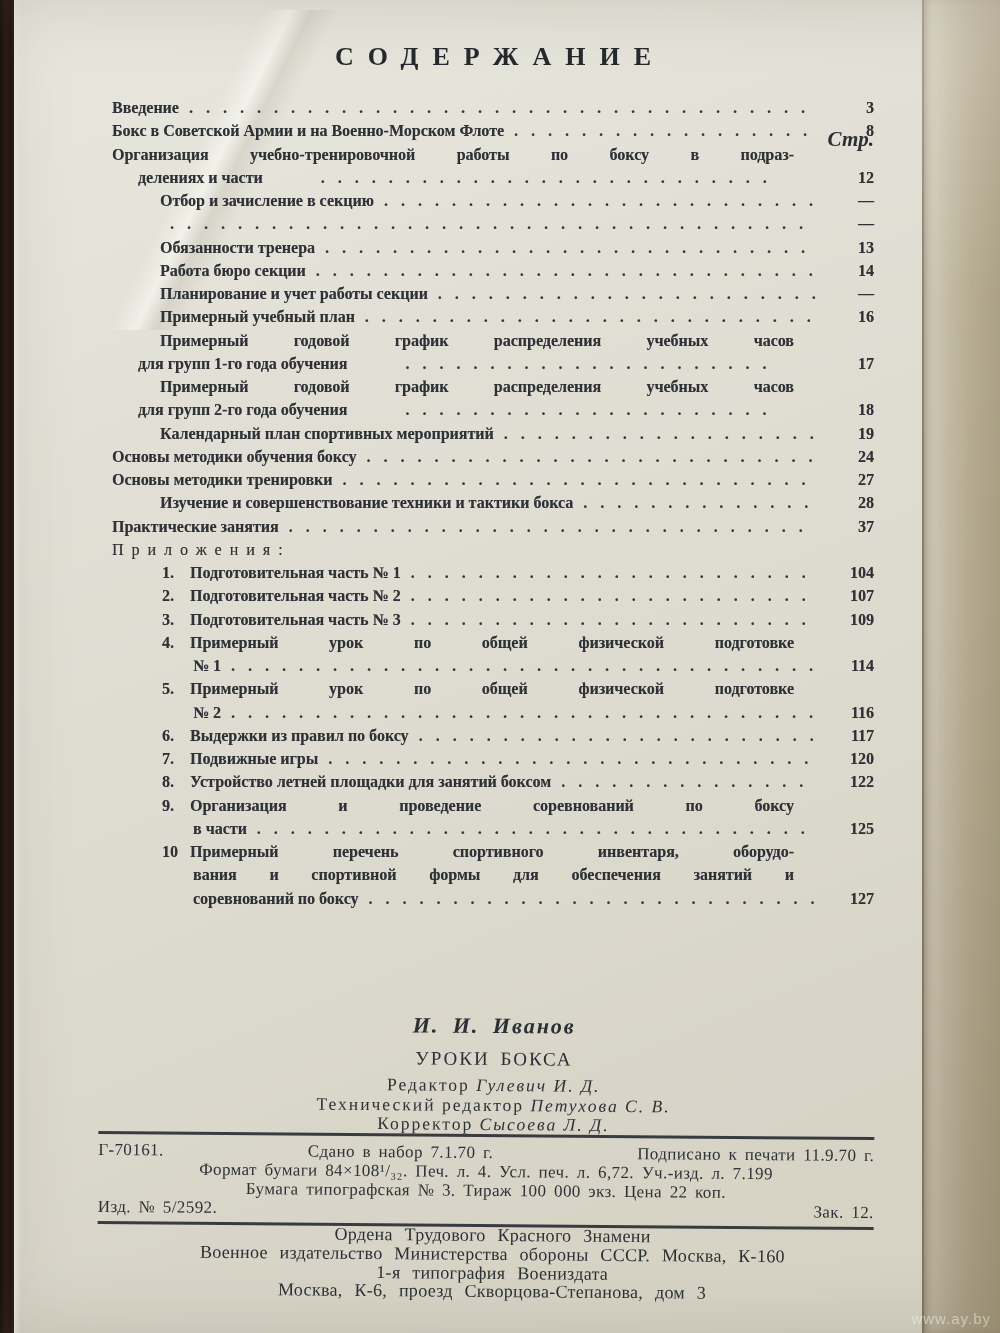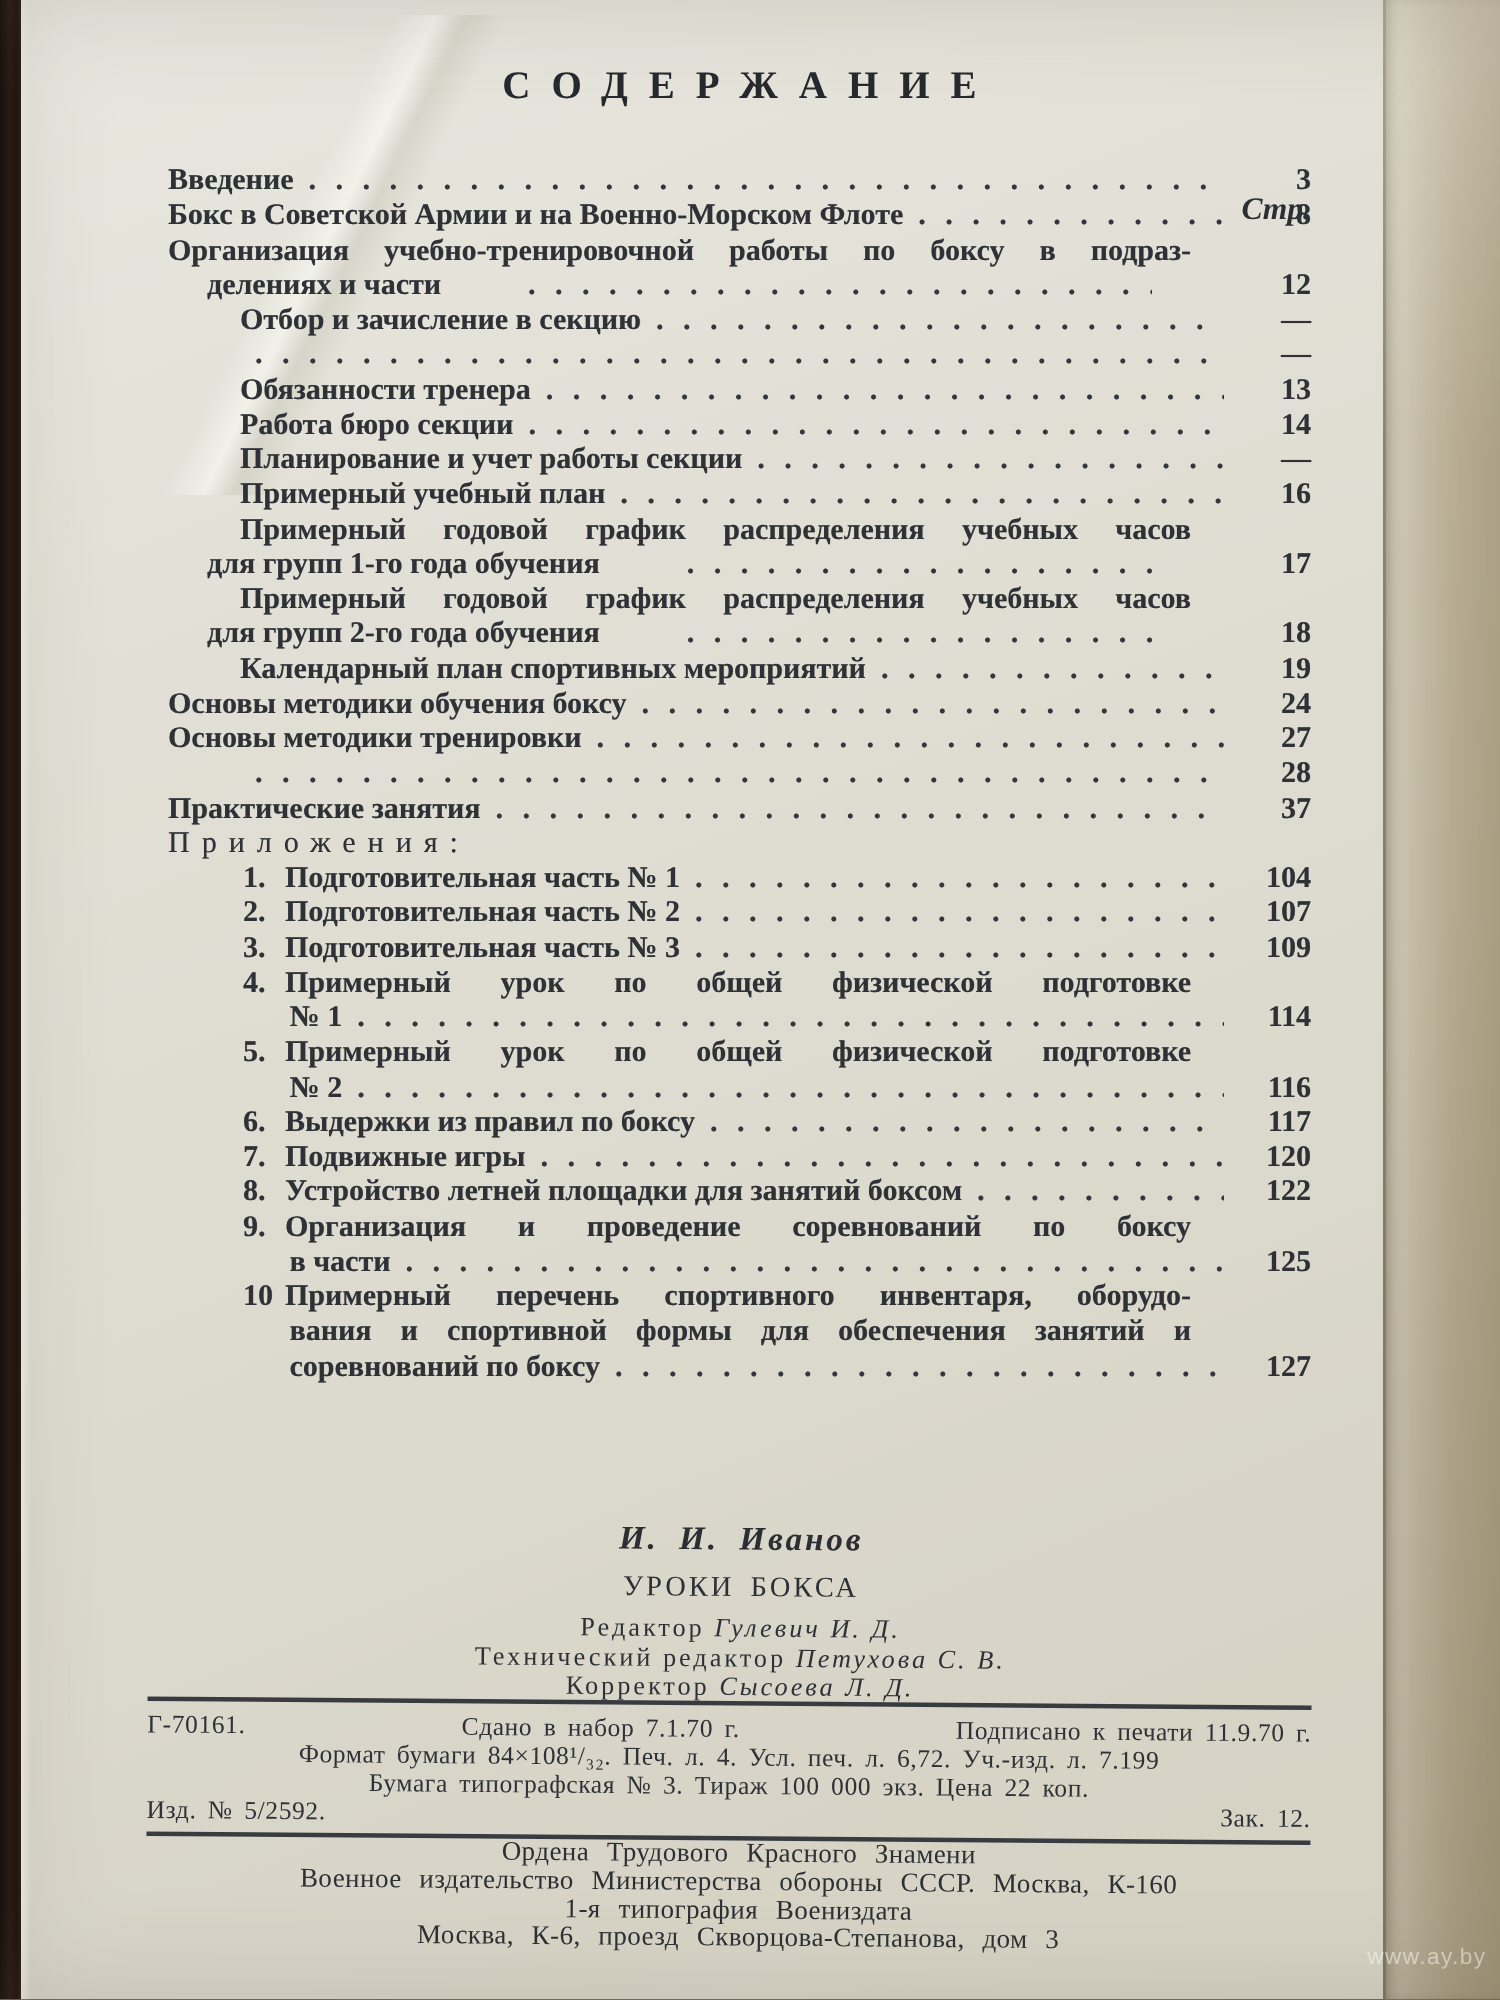--- a/index.html
+++ b/index.html
@@ -22,21 +22,21 @@
   .page-edge::after{content:"";position:absolute;inset:0;
     background:linear-gradient(180deg,rgba(255,255,250,0.30) 0%,rgba(255,255,250,0.05) 22%,rgba(0,0,0,0) 45%,rgba(85,70,45,0.18) 100%);}
   .crease{position:absolute;left:-40px;top:10px;width:520px;height:320px;pointer-events:none;
     background:linear-gradient(116deg,rgba(0,0,0,0) 45%,rgba(252,252,247,0.55) 49%,rgba(135,126,105,0.14) 52%,rgba(0,0,0,0) 56%);}
 
   
   .content{position:absolute;left:112px;top:0;width:762px;}
   .toc-title{position:absolute;top:42px;left:0;width:100%;text-align:center;
     font-size:26px;font-weight:bold;letter-spacing:14px;text-indent:14px;color:#26292d;}
   .str-label{position:absolute;top:79px;right:0;font-size:21px;font-weight:bold;font-style:italic;color:#2b2f33;margin-top:48px;}
-  .toc{position:absolute;top:109px;left:0;width:100%;font-size:20px;line-height:23.25px;font-weight:bold;
+  .toc{position:absolute;top:96px;left:0;width:100%;font-size:16px;line-height:23.25px;font-weight:bold;
     text-shadow:0.2px 0.2px 0.4px rgba(40,44,48,0.45);}
   .line{white-space:normal;}
   .row{display:flex;align-items:baseline;}
   .txt{white-space:nowrap;}
   .num{flex:0 0 28px;width:28px;display:inline-block;}
   .absnum{position:absolute;left:-28px;top:0;}
   .just{margin-right:80px;text-align:justify;text-align-last:justify;position:relative;}
   .ml-l1{margin-left:48px;align-items:flex-end;}
   .ml-num{margin-left:50px;}
   .ml-numtext{margin-left:78px;}
@@ -58,21 +58,21 @@
     font-size:17.5px;line-height:19.5px;letter-spacing:2px;color:#2e3236;}
   .staff .it{font-style:italic;}
   .imprint{position:absolute;top:1134px;left:98px;width:776px;
     border-top:3px solid #383c40;border-bottom:3px solid #383c40;
     padding:6px 0 5px 0;font-size:17px;line-height:19px;letter-spacing:0.4px;word-spacing:3px;color:#2e3236;}
   .imp-flex{display:flex;justify-content:space-between;}
   .imp-center{text-align:center;}
   .publisher{position:absolute;top:1226px;left:112px;width:762px;text-align:center;
     font-size:18px;line-height:18.8px;word-spacing:7px;letter-spacing:0.3px;color:#2c3034;}
 
-  .watermark{position:absolute;right:9px;bottom:20px;font-family:"Liberation Sans","DejaVu Sans",sans-serif;
+  .watermark{position:absolute;right:9px;bottom:6px;font-family:"Liberation Sans","DejaVu Sans",sans-serif;
     font-size:15px;letter-spacing:1px;color:rgba(255,255,250,0.55);}
 </style>
 </head>
 <body>
 
 <div class="photo">
   <div class="crease"></div>
   <div class="spine"></div>
   <div class="spine-light"></div>
   <div class="page-edge"></div>
@@ -176,20 +176,21 @@
         </div>
         <div class="entry">
           <div class="line row">
             <span class="txt">Основы методики тренировки</span>
             <span class="leader"></span>
             <span class="pagenum">27</span>
           </div>
         </div>
         <div class="entry">
           <div class="line row ml-l1">
+            <span class="txt">Изучение и совершенствование техники и тактики бокса</span>
             <span class="leader"></span>
             <span class="pagenum">28</span>
           </div>
         </div>
         <div class="entry">
           <div class="line row">
             <span class="txt">Практические занятия</span>
             <span class="leader"></span>
             <span class="pagenum">37</span>
           </div>

